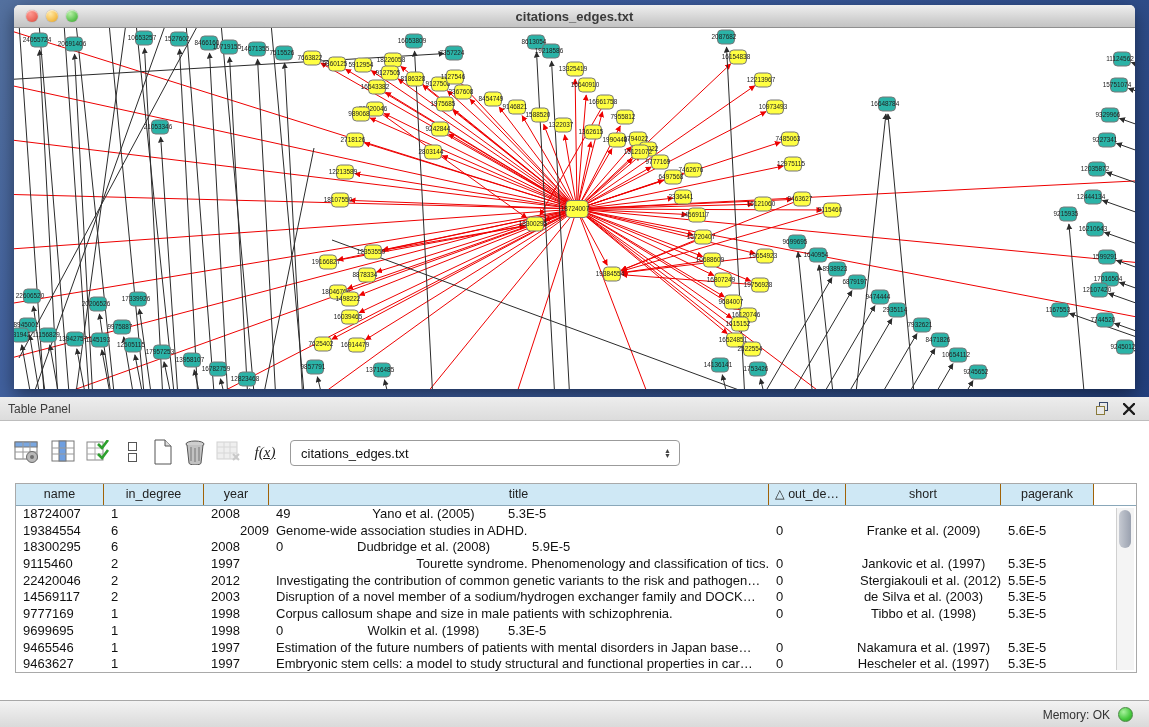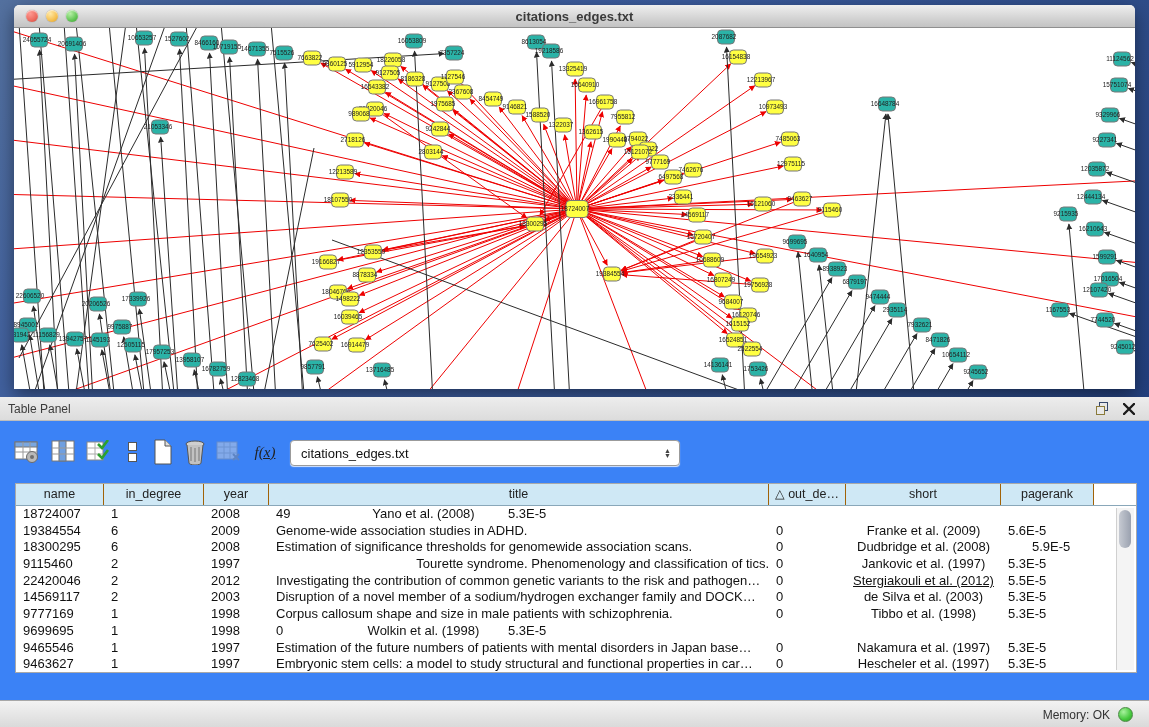--- a/index.html
+++ b/index.html
@@ -8,21 +8,21 @@
   #desktop{position:absolute;left:0;top:0;width:1149px;height:397px;background:linear-gradient(120deg,#54719f 0%,#3f5f9e 18%,#3a5a9b 50%,#2e4c88 85%,#23407e 100%);}
   #graph-window{position:absolute;left:14px;top:5px;width:1121px;height:384px;border-radius:6px 6px 0 0;box-shadow:0 6px 18px rgba(0,0,0,.45);background:#fff;}
   #titlebar{height:22px;border-radius:5px 5px 0 0;background:linear-gradient(#efefef,#cfcfcf 70%,#c3c3c3);border-bottom:1px solid #8f8f8f;display:flex;align-items:center;position:relative;}
   .traffic{width:12px;height:12px;border-radius:50%;margin-left:8px;box-shadow:inset 0 1px 1px rgba(255,255,255,.6),0 0 1px rgba(0,0,0,.5);}
   .traffic.red{background:radial-gradient(circle at 35% 30%,#ff9a92,#ec6a5e 60%,#c94339);margin-left:12px;}
   .traffic.yellow{background:radial-gradient(circle at 35% 30%,#ffe9a8,#f5bf4f 60%,#d89e2b);}
   .traffic.green{background:radial-gradient(circle at 35% 30%,#b9f0a8,#61c554 60%,#3f9e34);}
   #win-title{position:absolute;left:0;right:0;text-align:center;font-size:13px;font-weight:bold;color:#3a3a3a;}
   #graph-canvas{width:1121px;height:361px;display:block;background:#fff;}
   
-  #table-panel{position:absolute;left:0;top:397px;width:1149px;height:303px;background:#3b82f6;}
+  #table-panel{position:absolute;left:0;top:397px;width:1149px;height:303px;background:#ffffff;}
   #panel-header{height:23px;background:linear-gradient(#ededed,#dcdcdc);border-bottom:1px solid #bdbdbd;display:flex;align-items:center;}
   #panel-title{font-size:12px;color:#3c3c3c;margin-left:8px;flex:1;}
   .hdr-icon{margin-right:14px;cursor:pointer;display:flex;align-items:center;}
   #toolbar{position:absolute;left:0;top:30px;width:1149px;height:52px;}
   .tb-icon{position:absolute;top:10px;width:30px;height:30px;display:flex;align-items:center;justify-content:center;text-decoration:underline;}
   #combo{position:absolute;left:290px;top:13px;width:388px;height:24px;background:#fff;border:1px solid #9b9b9b;border-radius:4px;box-shadow:0 1px 1px rgba(255,255,255,.8);display:flex;align-items:center;}
   #combo-text{font-size:13px;color:#111;margin-left:10px;flex:1;}
   #combo-steppers{margin-right:8px;display:flex;flex-direction:column;line-height:5px;font-size:7px;color:#444;}
   
   #table-box{position:absolute;left:15px;top:86px;width:1122px;height:190px;background:#fff;border:1px solid #a9a9a9;box-sizing:border-box;overflow:hidden;}
@@ -564,57 +564,56 @@
         <div class="th" style="width: 77px;">△ out_de…</div>
         <div class="th" style="width: 155px;">short</div>
         <div class="th" style="width: 93px;">pagerank</div>
       </div>
     <div class="rows" id="tbody">
         <div class="tr">
           <div class="td" style="width: 88px; text-align: left; padding: 0px 0px 0px 7px;">18724007</div>
           <div class="td" style="width: 100px; text-align: left; padding: 0px 0px 0px 7px;">1</div>
           <div class="td" style="width: 65px; text-align: left; padding: 0px 0px 0px 7px;">2008</div>
           <div class="td" style="width: 77px; text-align: left; padding: 0px 0px 0px 7px;">49</div>
-          <div class="td" style="width: 155px; text-align: center; padding: 0px;">Yano et al. (2008)</div>
+          <div class="td" style="width: 155px; text-align: center; padding: 0px;">Yano et al. (2005)</div>
           <div class="td" style="width: 93px; text-align: left; padding: 0px 0px 0px 7px;">5.3E-5</div>
         </div>
         <div class="tr">
           <div class="td" style="width: 88px; text-align: left; padding: 0px 0px 0px 7px;">19384554</div>
           <div class="td" style="width: 100px; text-align: left; padding: 0px 0px 0px 7px;">6</div>
-          <div class="td" style="width: 65px; text-align: left; padding: 0px 0px 0px 7px;">2009</div>
+          <div class="td" style="width: 65px; text-align: right; padding: 0px 0px 0px 7px;">2009</div>
           <div class="td" style="width: 500px; text-align: left; padding: 0px 0px 0px 7px;">Genome-wide association studies in ADHD.</div>
           <div class="td" style="width: 77px; text-align: left; padding: 0px 0px 0px 7px;">0</div>
           <div class="td" style="width: 155px; text-align: center; padding: 0px;">Franke et al. (2009)</div>
           <div class="td" style="width: 93px; text-align: left; padding: 0px 0px 0px 7px;">5.6E-5</div>
         </div>
         <div class="tr">
           <div class="td" style="width: 88px; text-align: left; padding: 0px 0px 0px 7px;">18300295</div>
           <div class="td" style="width: 100px; text-align: left; padding: 0px 0px 0px 7px;">6</div>
           <div class="td" style="width: 65px; text-align: left; padding: 0px 0px 0px 7px;">2008</div>
-          <div class="td" style="width: 500px; text-align: left; padding: 0px 0px 0px 7px;">Estimation of significance thresholds for genomewide association scans.</div>
           <div class="td" style="width: 77px; text-align: left; padding: 0px 0px 0px 7px;">0</div>
           <div class="td" style="width: 155px; text-align: center; padding: 0px;">Dudbridge et al. (2008)</div>
           <div class="td" style="width: 93px; text-align: left; padding: 0px 0px 0px 7px; margin-left: 24px;">5.9E-5</div>
         </div>
         <div class="tr">
           <div class="td" style="width: 88px; text-align: left; padding: 0px 0px 0px 7px;">9115460</div>
           <div class="td" style="width: 100px; text-align: left; padding: 0px 0px 0px 7px;">2</div>
           <div class="td" style="width: 65px; text-align: left; padding: 0px 0px 0px 7px;">1997</div>
           <div class="td" style="width: 500px; text-align: right; padding: 0px 0px 0px 7px;">Tourette syndrome. Phenomenology and classification of tics.</div>
           <div class="td" style="width: 77px; text-align: left; padding: 0px 0px 0px 7px;">0</div>
           <div class="td" style="width: 155px; text-align: center; padding: 0px;">Jankovic et al. (1997)</div>
           <div class="td" style="width: 93px; text-align: left; padding: 0px 0px 0px 7px;">5.3E-5</div>
         </div>
         <div class="tr">
           <div class="td" style="width: 88px; text-align: left; padding: 0px 0px 0px 7px;">22420046</div>
           <div class="td" style="width: 100px; text-align: left; padding: 0px 0px 0px 7px;">2</div>
           <div class="td" style="width: 65px; text-align: left; padding: 0px 0px 0px 7px;">2012</div>
           <div class="td" style="width: 500px; text-align: left; padding: 0px 0px 0px 7px;">Investigating the contribution of common genetic variants to the risk and pathogen…</div>
           <div class="td" style="width: 77px; text-align: left; padding: 0px 0px 0px 7px;">0</div>
-          <div class="td" style="width: 155px; text-align: center; padding: 0px; text-decoration: underline;">Stergiakouli et al. (2012)</div>
+          <div class="td" style="width: 155px; text-align: right; padding: 0px;">Stergiakouli et al. (2012)</div>
           <div class="td" style="width: 93px; text-align: left; padding: 0px 0px 0px 7px;">5.5E-5</div>
         </div>
         <div class="tr">
           <div class="td" style="width: 88px; text-align: left; padding: 0px 0px 0px 7px;">14569117</div>
           <div class="td" style="width: 100px; text-align: left; padding: 0px 0px 0px 7px;">2</div>
           <div class="td" style="width: 65px; text-align: left; padding: 0px 0px 0px 7px;">2003</div>
           <div class="td" style="width: 500px; text-align: left; padding: 0px 0px 0px 7px;">Disruption of a novel member of a sodium/hydrogen exchanger family and DOCK…</div>
           <div class="td" style="width: 77px; text-align: left; padding: 0px 0px 0px 7px;">0</div>
           <div class="td" style="width: 155px; text-align: center; padding: 0px;">de Silva et al. (2003)</div>
           <div class="td" style="width: 93px; text-align: left; padding: 0px 0px 0px 7px;">5.3E-5</div>

